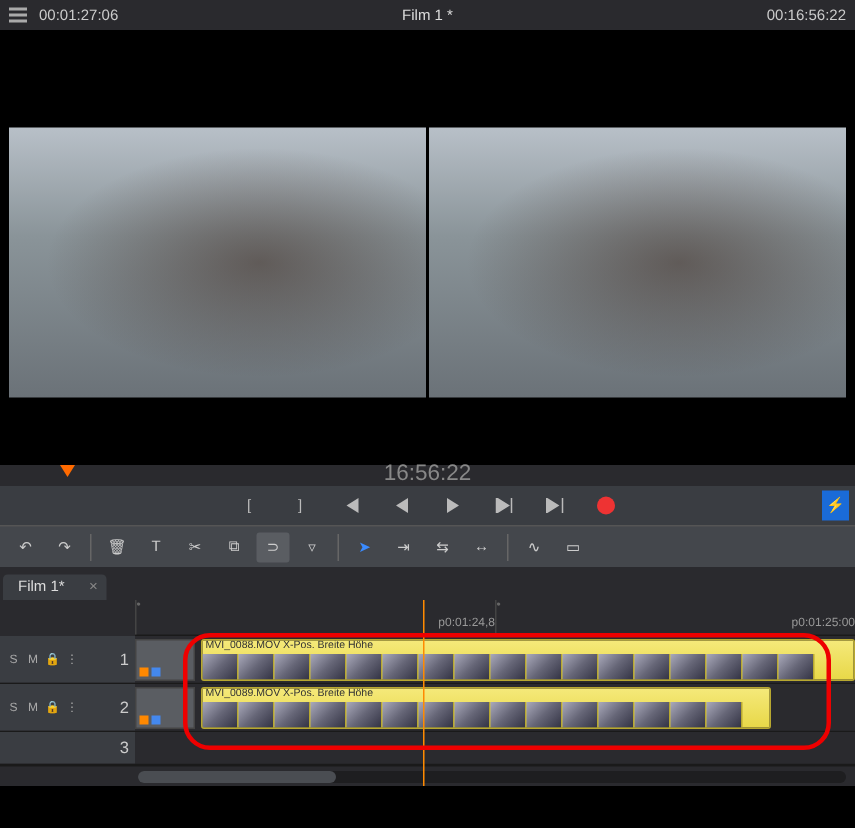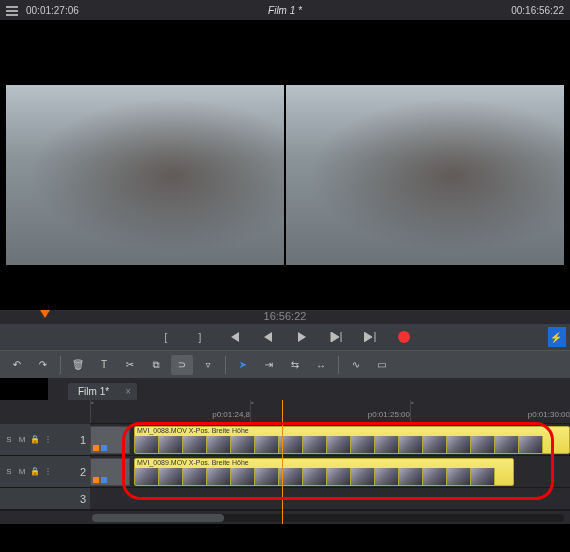--- a/index.html
+++ b/index.html
@@ -1,37 +1,37 @@
 <!DOCTYPE html>
 <html><head>
 <meta charset="utf-8">
 <style>
   * { box-sizing: border-box; margin: 0; padding: 0; }
   body { width: 570px; height: 552px; background: #000; font-family: Arial, sans-serif; color: #ccc; font-size: 10px; overflow: hidden; position: relative; }
   .header { height: 20px; background: #2a2a2e; display: flex; align-items: center; justify-content: space-between; padding: 0 6px; }
-  .header-left { display: flex; align-items: flex-end; gap: 8px; }
+  .header-left { display: flex; align-items: flex-start; gap: 8px; }
   .menu-icon { display: flex; flex-direction: column; gap: 2px; cursor: pointer; }
   .menu-icon span { width: 12px; height: 2px; background: #aaa; }
-  .header-center { position: absolute; left: 50%; transform: translateX(-50%); color: #ddd; font-style: italic; }
+  .header-center { position: absolute; left: 50%; transform: translateX(-50%); color: #ddd; }
   .header-right { color: #ccc; }
   .preview { height: 290px; background: #000; display: flex; align-items: center; justify-content: center; gap: 2px; padding: 30px 6px 10px; }
   .preview-panel { flex: 1; height: 180px; background: linear-gradient(180deg,#b8c0c8 0%,#8a9499 40%,#6b7278 100%); position: relative; overflow: hidden; }
   .preview-panel::before { content:''; position:absolute; inset:0; background: radial-gradient(ellipse at 60% 50%, rgba(60,40,30,0.5), transparent 60%); }
-  .ruler-bar { height: 14px; background: #2a2a2e; display: flex; align-items: flex-start; justify-content: center; color: #888; font-size: 11px; position: relative; }
+  .ruler-bar { height: 14px; background: #2a2a2e; display: flex; align-items: flex-end; justify-content: center; color: #888; font-size: 15px; position: relative; }
   .marker { position: absolute; left: 40px; top: 0; width: 0; height: 0; border-left: 5px solid transparent; border-right: 5px solid transparent; border-top: 8px solid #ff6a00; }
   .transport { height: 26px; background: #3a3d42; display: flex; align-items: center; justify-content: center; gap: 16px; padding: 0 8px; }
   .tbtn { width: 18px; height: 18px; display: flex; align-items: center; justify-content: center; color: #bbb; cursor: pointer; }
   .rec { width: 12px; height: 12px; background: #e33; border-radius: 50%; }
   .bolt { position: absolute; right: 4px; width: 18px; height: 20px; background: #1a6bd8; display: flex; align-items: center; justify-content: center; color: #fff; }
   .toolbar { height: 28px; background: #44474c; display: flex; align-items: center; gap: 4px; padding: 0 6px; border-top: 1px solid #555; }
   .tool { width: 22px; height: 20px; display: flex; align-items: center; justify-content: center; color: #ccc; cursor: pointer; border-radius: 2px; }
   .tool.active { background: #5a5d62; }
   .tool.arrow { color: #3a8bff; }
   .divider { width: 1px; height: 18px; background: #666; margin: 0 2px; }
-  .tabs { height: 22px; background: #2a2a2e; display: flex; align-items: flex-end; padding: 0 20px; margin-left: 48px; }
+  .tabs { height: 22px; background: #2a2a2e; display: flex; align-items: flex-end; padding: 0 2px; }
   .tab { background: #3a3d42; padding: 3px 28px 3px 10px; font-size: 10px; color: #ddd; position: relative; border-radius: 3px 3px 0 0; }
   .tab-close { position: absolute; right: 6px; top: 3px; color: #888; cursor: pointer; }
   .timeline { background: #2a2a2e; position: relative; }
   .time-ruler { height: 24px; display: flex; margin-left: 90px; border-bottom: 1px solid #1a1a1a; text-align: right; }
   .time-tick { flex: 1; border-left: 1px solid #444; font-size: 8px; color: #999; padding: 10px 0 0 2px; position: relative; }
   .time-tick::before { content:'•'; position:absolute; top:-2px; left:0; color:#666;}
   .track { height: 32px; display: flex; border-bottom: 1px solid #1a1a1a; }
   .track-head { width: 90px; background: #3a3d42; display: flex; align-items: center; gap: 3px; padding: 0 4px; font-size: 9px; color: #aaa; }
   .track-head .num { margin-left: auto; font-size: 11px; color: #ccc; }
   .track-body { flex: 1; position: relative; background: #2a2a2e; }
@@ -133,21 +133,20 @@
   <div class="tab">
     <span>Film 1*</span>
     <span class="tab-close">×</span>
   </div>
 </div>
 
 <div class="timeline">
   <div class="time-ruler">
     <div class="time-tick">p0:01:24,8</div>
     <div class="time-tick">p0:01:25:00</div>
-    <div class="time-tick">p0:01:30:00</div>
   </div>
 
   <div class="track">
     <div class="track-head">
       <span class="mini">S</span>
       <span class="mini">M</span>
       <span class="mini">🔒</span>
       <span class="mini">⋮</span>
       <span class="num">1</span>
     </div>

